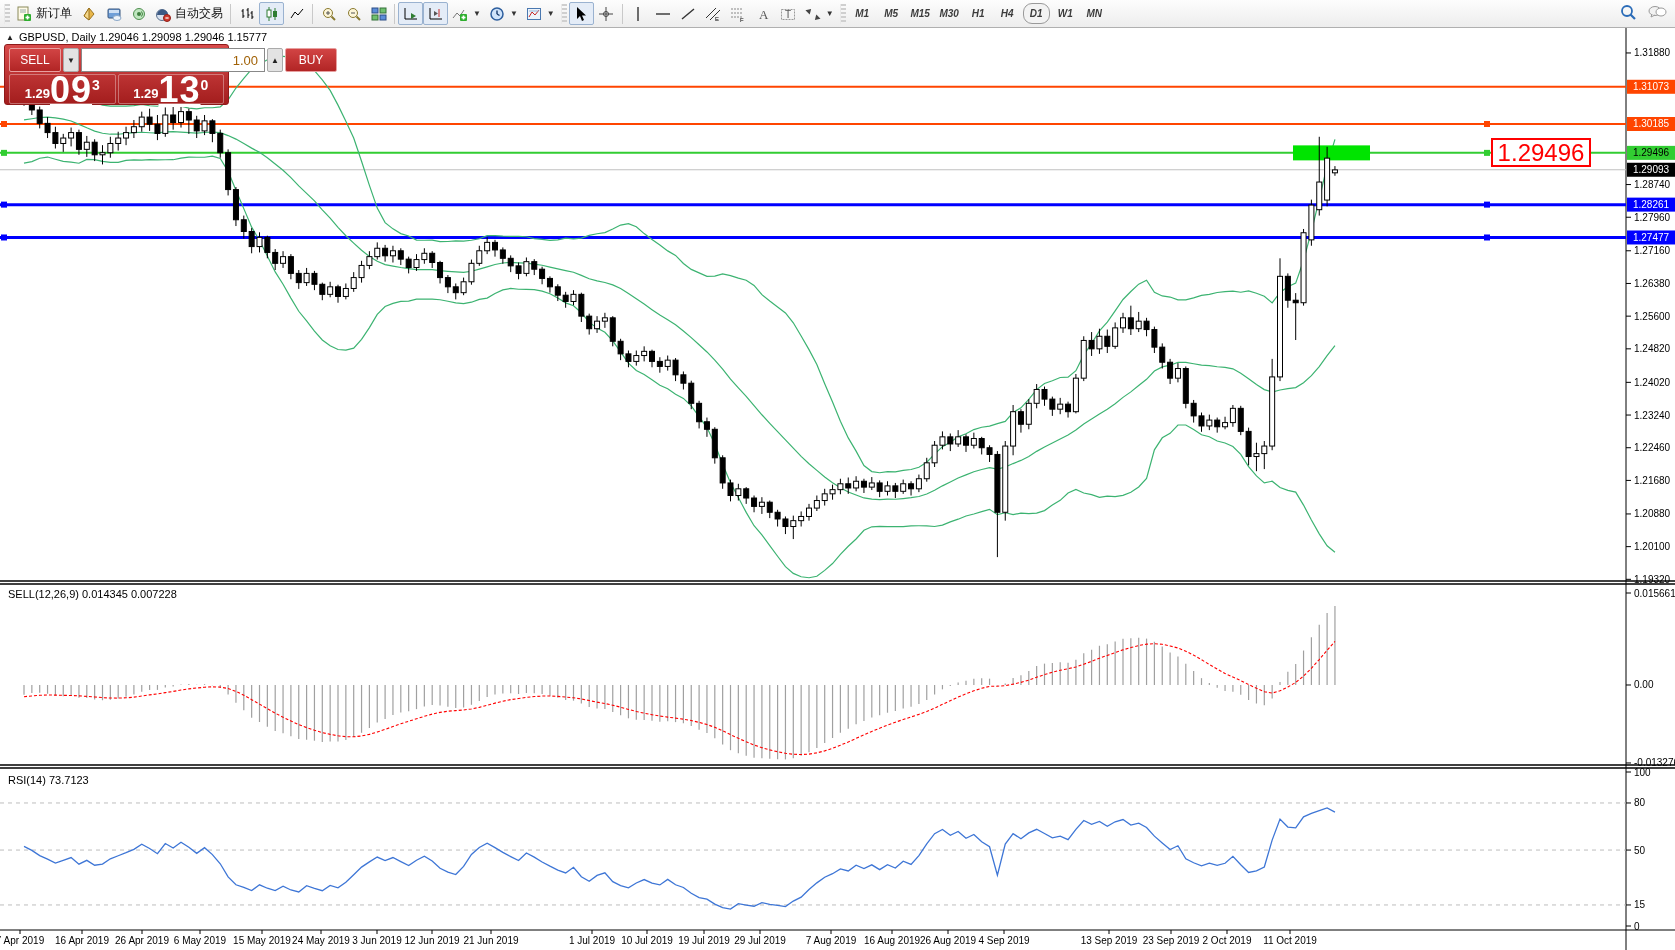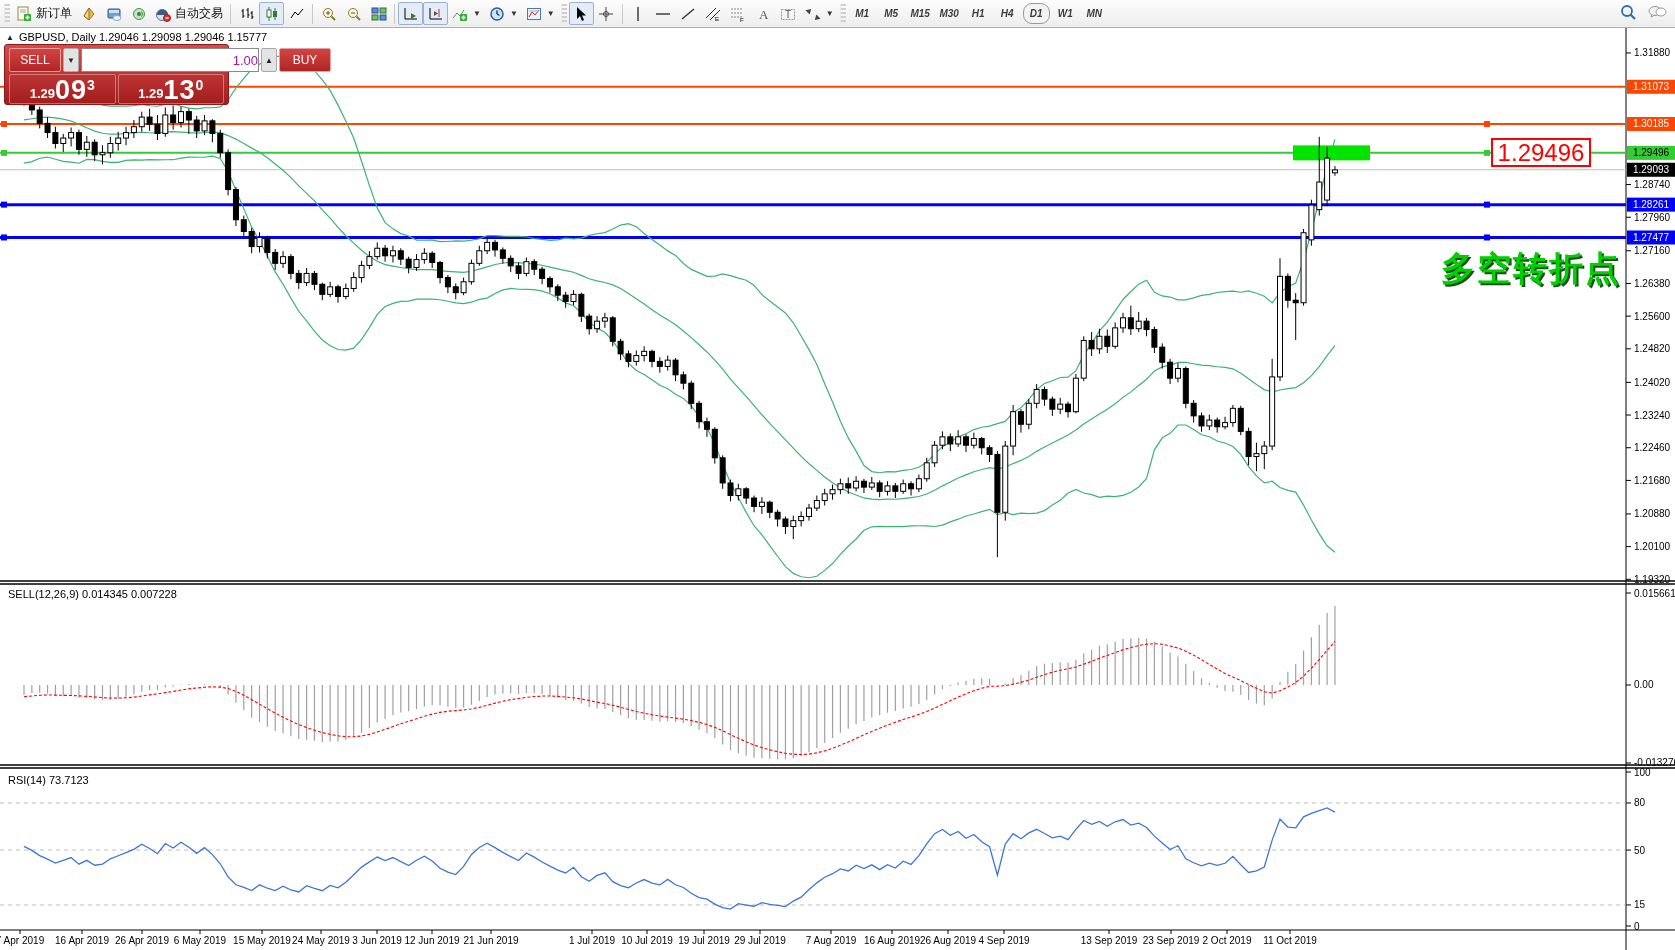--- a/index.html
+++ b/index.html
@@ -32,27 +32,27 @@
   
   #trade-panel { position:absolute; left:4px; top:16px; width:225px; height:61px;
     background:linear-gradient(#d84b4b,#a31d1d); border:1px solid #8f1a1a; border-radius:3px;
     padding:3px 4px; color:#fff; }
   #tp-row1 { display:flex; height:24px; gap:2px; }
   .tp-btn { flex:0 0 52px; background:linear-gradient(#d24444,#b22525); border:1px solid #e7a0a0;
     border-radius:2px; color:#fff; font-size:12px; font-weight:normal; display:flex;
     align-items:center; justify-content:center; }
   .tp-spin { flex:0 0 16px; background:#e3e3e3; border:1px solid #aaa; color:#222; font-size:8px;
     display:flex; align-items:center; justify-content:center; border-radius:2px;}
-  #tp-volume { flex:1; background:#fff; border:1px solid #888; color:#a21caf; font-size:13px;
-    text-align:right; font-family:"Liberation Sans",sans-serif; }
+  #tp-volume { flex:1; background:#fff; border:1px solid #888; color:#a16207; font-size:13px;
+    text-align:right; padding-right:6px; font-family:"Liberation Sans",sans-serif; }
   #tp-row2 { display:flex; height:30px; margin-top:2px; gap:2px; }
   .tp-price { flex:1; border:1px solid rgba(255,255,255,.35); border-radius:2px;
     display:flex; align-items:flex-end; justify-content:center; padding-bottom:0; }
   .tp-small { font-size:13px; font-weight:bold; margin-bottom:2px;}
-  .tp-big { font-size:27px; font-weight:bold; line-height:26px; letter-spacing:1px;}
+  .tp-big { font-size:36px; font-weight:bold; line-height:26px; letter-spacing:1px;text-decoration:underline;}
   .tp-sup { font-size:14px; font-weight:bold; margin-bottom:10px;}
   
   #price-callout { position:absolute; left:1491px; top:110px; width:100px; height:29px;
     background:#fff; border:2px solid #ff0000; color:#ff0000; font-size:24px;
     display:flex; align-items:center; justify-content:center; }
   #cn-note { position:absolute; left:1441px; top:218px; font-size:34px; font-weight:bold;
     color:#00cf00; text-shadow:2px 2px 0 #175117; letter-spacing:2px; white-space:nowrap;}
   .ind-label { position:absolute; left:8px; font-size:11px; color:#000; }
   #macd-label { top:560px; }
   #rsi-label { top:746px; }
@@ -1004,21 +1004,20 @@
       </div>
       <div class="tp-price">
         <span class="tp-small">1.29</span>
         <span class="tp-big">13</span>
         <span class="tp-sup">0</span>
       </div>
     </div>
   </div>
 
   <div id="price-callout">1.29496</div>
-  <div id="cn-note">多空转折点</div>
 
   <div class="ind-label" id="macd-label">
     <span>SELL(12,26,9)</span> <span>0.014345 0.007228</span>
   </div>
   <div class="ind-label" id="rsi-label">
     <span>RSI(14)</span> <span>73.7123</span>
   </div>
 </div>
 
 </body></html>

